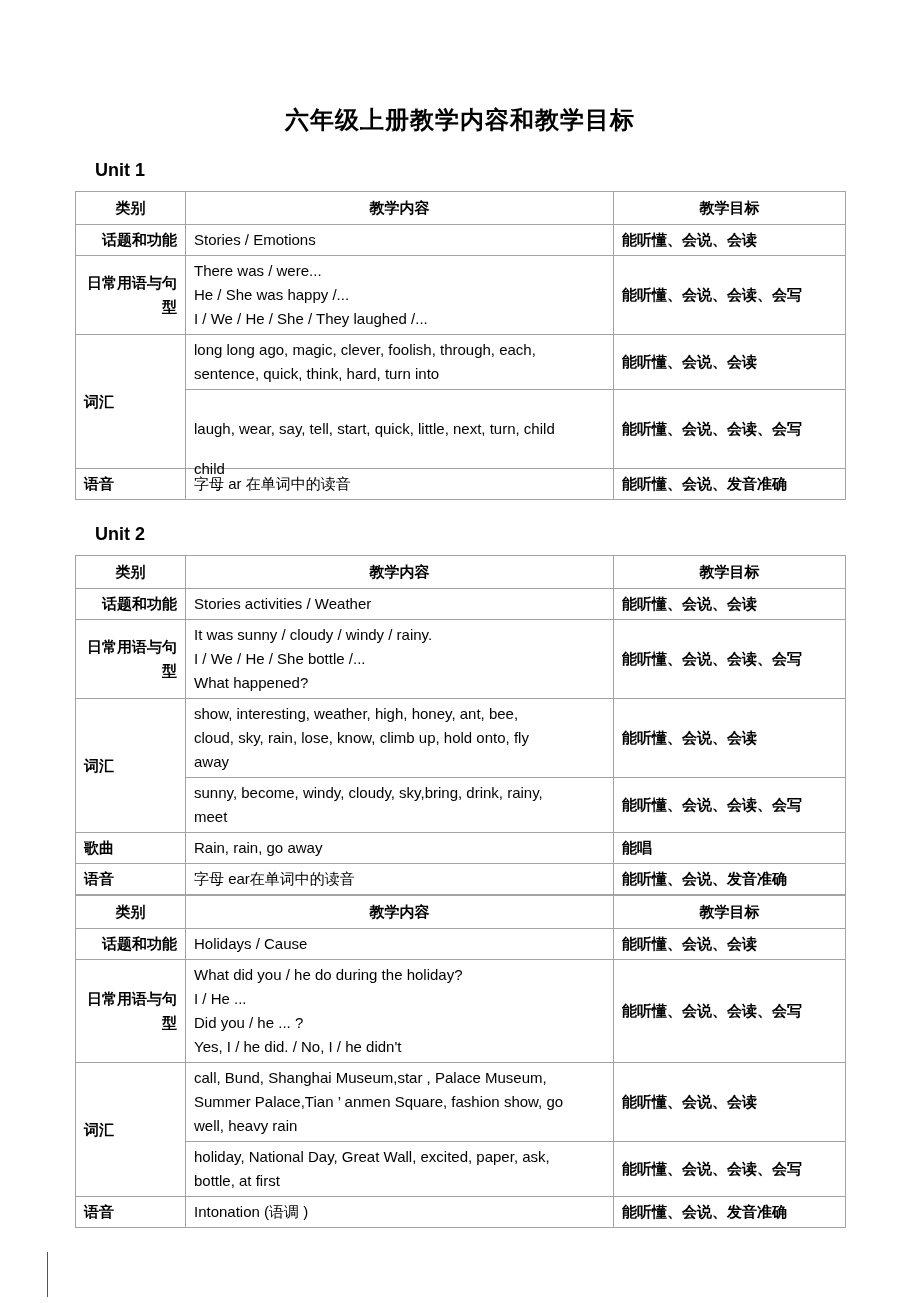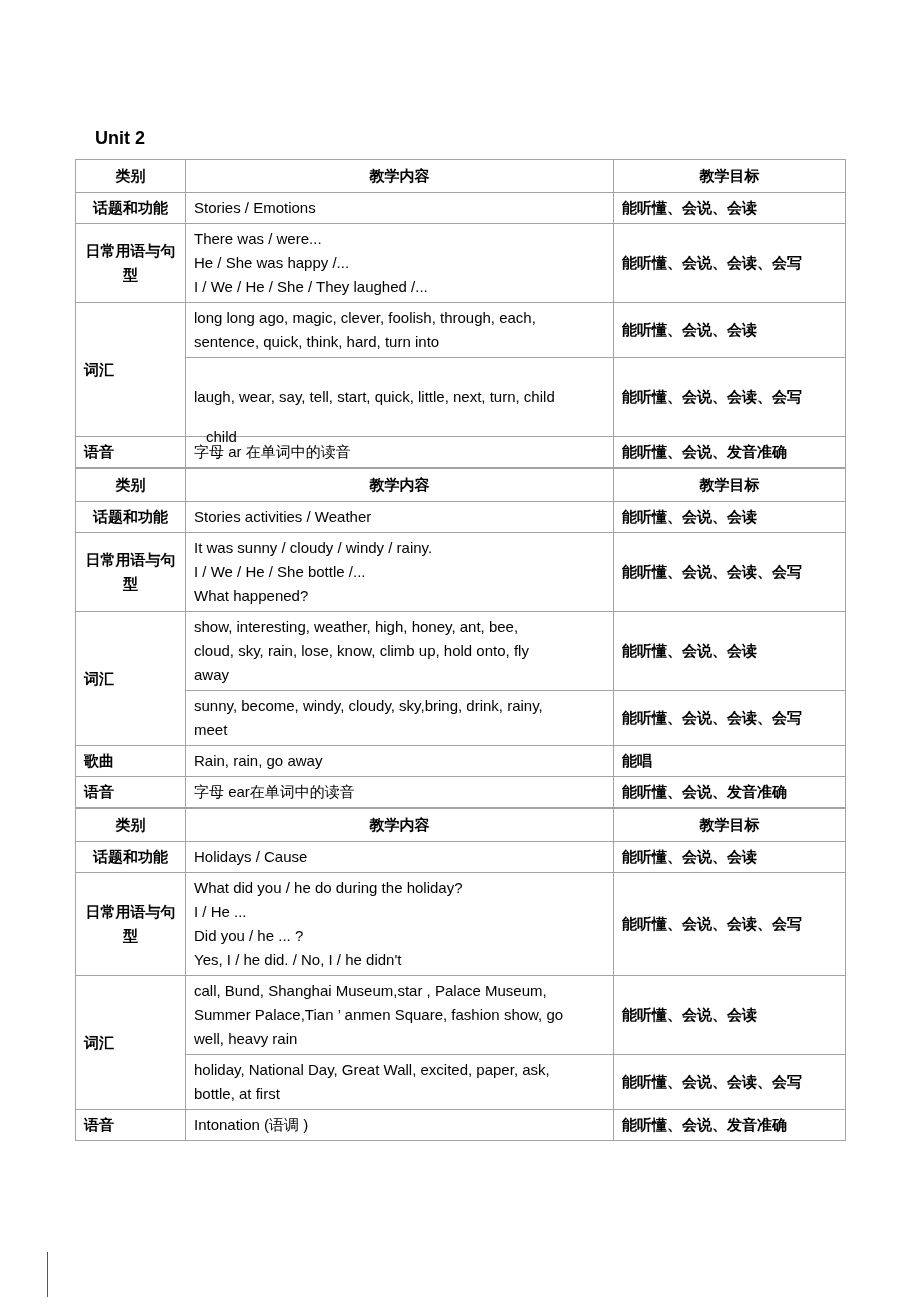--- a/index.html
+++ b/index.html
@@ -49,98 +49,151 @@
   th {
     font-weight: bold;
     text-align: center;
     padding: 4px 8px;
   }
   td.lbl {
     font-weight: bold;
     text-align: left;
   }
   td.lbl.left {
-    text-align: center;
+    text-align: right;
   }
   td.content {
     white-space: pre-line;
     text-align: left;
   }
   td.content.zh {
     font-weight: normal;
   }
   td.target {
     font-weight: bold;
     text-align: left;
   }
   td.rel { position: relative; }
   .overflow-word {
     position: absolute;
-    left: 20px;
+    left: 8px;
     bottom: -13px;
     line-height: 24px;
     font-weight: normal;
   }
   .edge-mark {
     position: absolute;
     left: 47px;
     top: 1252px;
     width: 1px;
     height: 45px;
     background: #555;
   }
 </style>
 </head>
 <body>
 
 <div class="page">
 
+  <h1 class="title">六年级上册教学内容和教学目标</h1>
+
+  <section>
+    <h2 class="unit-heading">Unit 1</h2>
+    <table class="unit-table">
+      <colgroup>
+          <col class="c1">
+          <col class="c2">
+          <col class="c3">
+        </colgroup>
+      <tbody>
+        <tr>
+          <th>类别</th>
+          <th>教学内容</th>
+          <th>教学目标</th>
+        </tr>
+        <tr>
+          <td class="lbl left">话题和功能</td>
+          <td class="content">Stories / Emotions</td>
+          <td class="target">能听懂、会说、会读</td>
+        </tr>
+        <tr>
+          <td class="lbl left">日常用语与句型</td>
+          <td class="content">There was / were...
+He / She was happy /...
+I / We / He / She / They laughed /...</td>
+          <td class="target">能听懂、会说、会读、会写</td>
+        </tr>
+        <tr>
+          <td class="lbl" rowspan="2">词汇</td>
+          <td class="content">long long ago, magic, clever, foolish, through, each,
+sentence, quick, think, hard, turn into</td>
+          <td class="target">能听懂、会说、会读</td>
+        </tr>
+        <tr>
+          <td class="content rel">
+            <span>laugh, wear, say, tell, start, quick, little, next, turn, child</span>
+            <span class="overflow-word">child</span>
+          </td>
+          <td class="target">能听懂、会说、会读、会写</td>
+        </tr>
+        <tr>
+          <td class="lbl">语音</td>
+          <td class="content zh">字母 ar 在单词中的读音</td>
+          <td class="target">能听懂、会说、发音准确</td>
+        </tr>
+      </tbody>
+    </table>
+  </section>
 
   <section>
     <h2 class="unit-heading">Unit 2</h2>
     <table class="unit-table">
       <colgroup>
           <col class="c1">
           <col class="c2">
           <col class="c3">
         </colgroup>
       <tbody>
         <tr>
           <th>类别</th>
           <th>教学内容</th>
           <th>教学目标</th>
         </tr>
         <tr>
           <td class="lbl left">话题和功能</td>
-          <td class="content">Stories / Emotions</td>
+          <td class="content">Stories activities / Weather</td>
           <td class="target">能听懂、会说、会读</td>
         </tr>
         <tr>
           <td class="lbl left">日常用语与句型</td>
-          <td class="content">There was / were...
-He / She was happy /...
-I / We / He / She / They laughed /...</td>
+          <td class="content">It was sunny / cloudy / windy / rainy.
+I / We / He / She bottle /...
+What happened?</td>
           <td class="target">能听懂、会说、会读、会写</td>
         </tr>
         <tr>
           <td class="lbl" rowspan="2">词汇</td>
-          <td class="content">long long ago, magic, clever, foolish, through, each,
-sentence, quick, think, hard, turn into</td>
-          <td class="target">能听懂、会说、会读</td>
-        </tr>
-        <tr>
-          <td class="content rel">
-            <span>laugh, wear, say, tell, start, quick, little, next, turn, child</span>
-            <span class="overflow-word">child</span>
-          </td>
-          <td class="target">能听懂、会说、会读、会写</td>
+          <td class="content">show, interesting, weather, high, honey, ant, bee,
+cloud, sky, rain, lose, know, climb up, hold onto, fly
+away</td>
+          <td class="target">能听懂、会说、会读</td>
+        </tr>
+        <tr>
+          <td class="content">sunny, become, windy, cloudy, sky,bring, drink, rainy,
+meet</td>
+          <td class="target">能听懂、会说、会读、会写</td>
+        </tr>
+        <tr>
+          <td class="lbl">歌曲</td>
+          <td class="content">Rain, rain, go away</td>
+          <td class="target">能唱</td>
         </tr>
         <tr>
           <td class="lbl">语音</td>
-          <td class="content zh">字母 ar 在单词中的读音</td>
+          <td class="content zh">字母 ear在单词中的读音</td>
           <td class="target">能听懂、会说、发音准确</td>
         </tr>
       </tbody>
     </table>
   </section>
 
   <section>
     <table class="unit-table">
       <colgroup>
           <col class="c1">
@@ -148,71 +201,20 @@
           <col class="c3">
         </colgroup>
       <tbody>
         <tr>
           <th>类别</th>
           <th>教学内容</th>
           <th>教学目标</th>
         </tr>
         <tr>
           <td class="lbl left">话题和功能</td>
-          <td class="content">Stories activities / Weather</td>
-          <td class="target">能听懂、会说、会读</td>
-        </tr>
-        <tr>
-          <td class="lbl left">日常用语与句型</td>
-          <td class="content">It was sunny / cloudy / windy / rainy.
-I / We / He / She bottle /...
-What happened?</td>
-          <td class="target">能听懂、会说、会读、会写</td>
-        </tr>
-        <tr>
-          <td class="lbl" rowspan="2">词汇</td>
-          <td class="content">show, interesting, weather, high, honey, ant, bee,
-cloud, sky, rain, lose, know, climb up, hold onto, fly
-away</td>
-          <td class="target">能听懂、会说、会读</td>
-        </tr>
-        <tr>
-          <td class="content">sunny, become, windy, cloudy, sky,bring, drink, rainy,
-meet</td>
-          <td class="target">能听懂、会说、会读、会写</td>
-        </tr>
-        <tr>
-          <td class="lbl">歌曲</td>
-          <td class="content">Rain, rain, go away</td>
-          <td class="target">能唱</td>
-        </tr>
-        <tr>
-          <td class="lbl">语音</td>
-          <td class="content zh">字母 ear在单词中的读音</td>
-          <td class="target">能听懂、会说、发音准确</td>
-        </tr>
-      </tbody>
-    </table>
-  </section>
-
-  <section>
-    <table class="unit-table">
-      <colgroup>
-          <col class="c1">
-          <col class="c2">
-          <col class="c3">
-        </colgroup>
-      <tbody>
-        <tr>
-          <th>类别</th>
-          <th>教学内容</th>
-          <th>教学目标</th>
-        </tr>
-        <tr>
-          <td class="lbl left">话题和功能</td>
           <td class="content">Holidays / Cause</td>
           <td class="target">能听懂、会说、会读</td>
         </tr>
         <tr>
           <td class="lbl left">日常用语与句型</td>
           <td class="content">What did you / he do during the holiday?
 I / He ...
 Did you / he ... ?
 Yes, I / he did. / No, I / he didn't</td>
           <td class="target">能听懂、会说、会读、会写</td>

